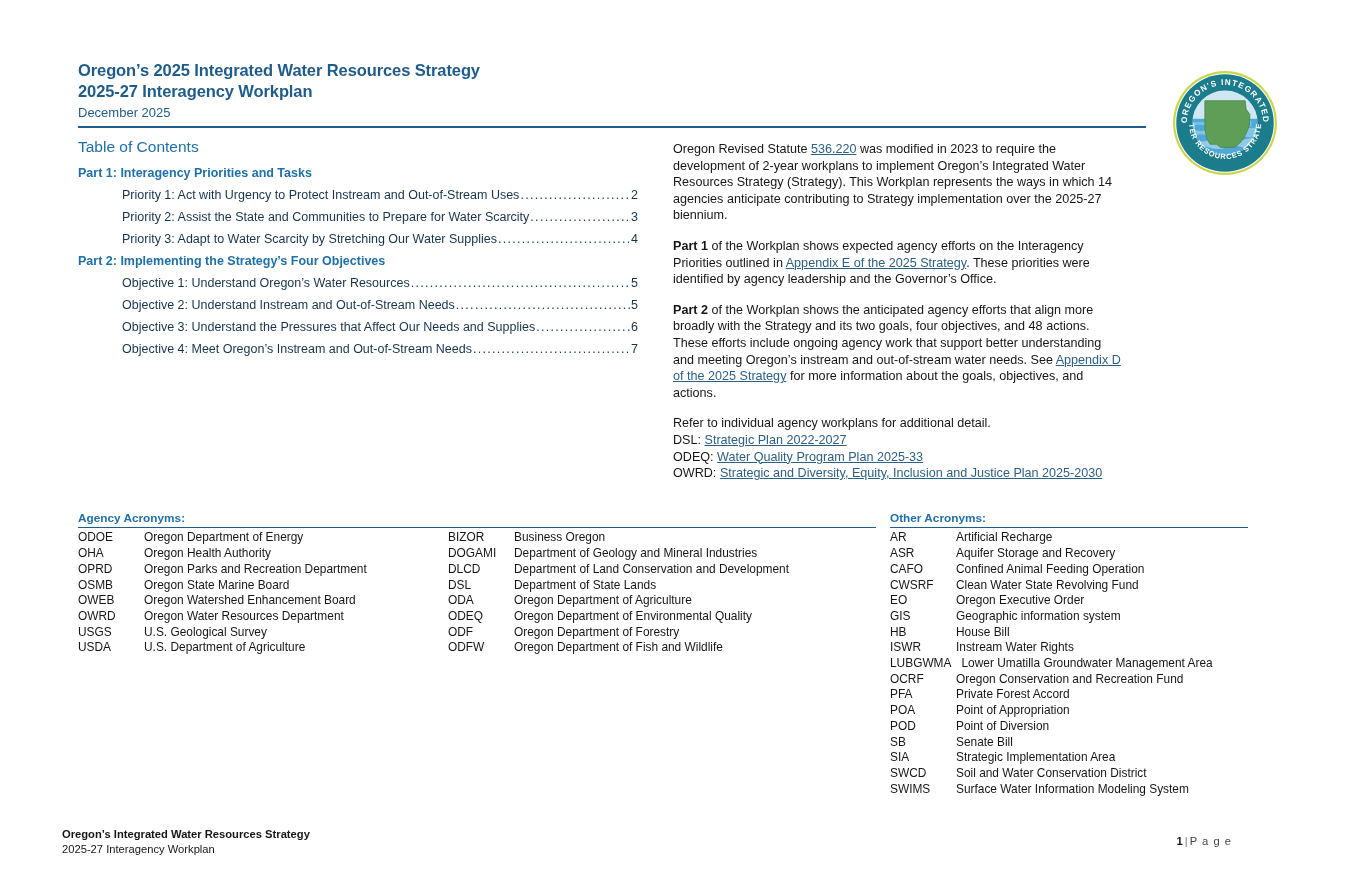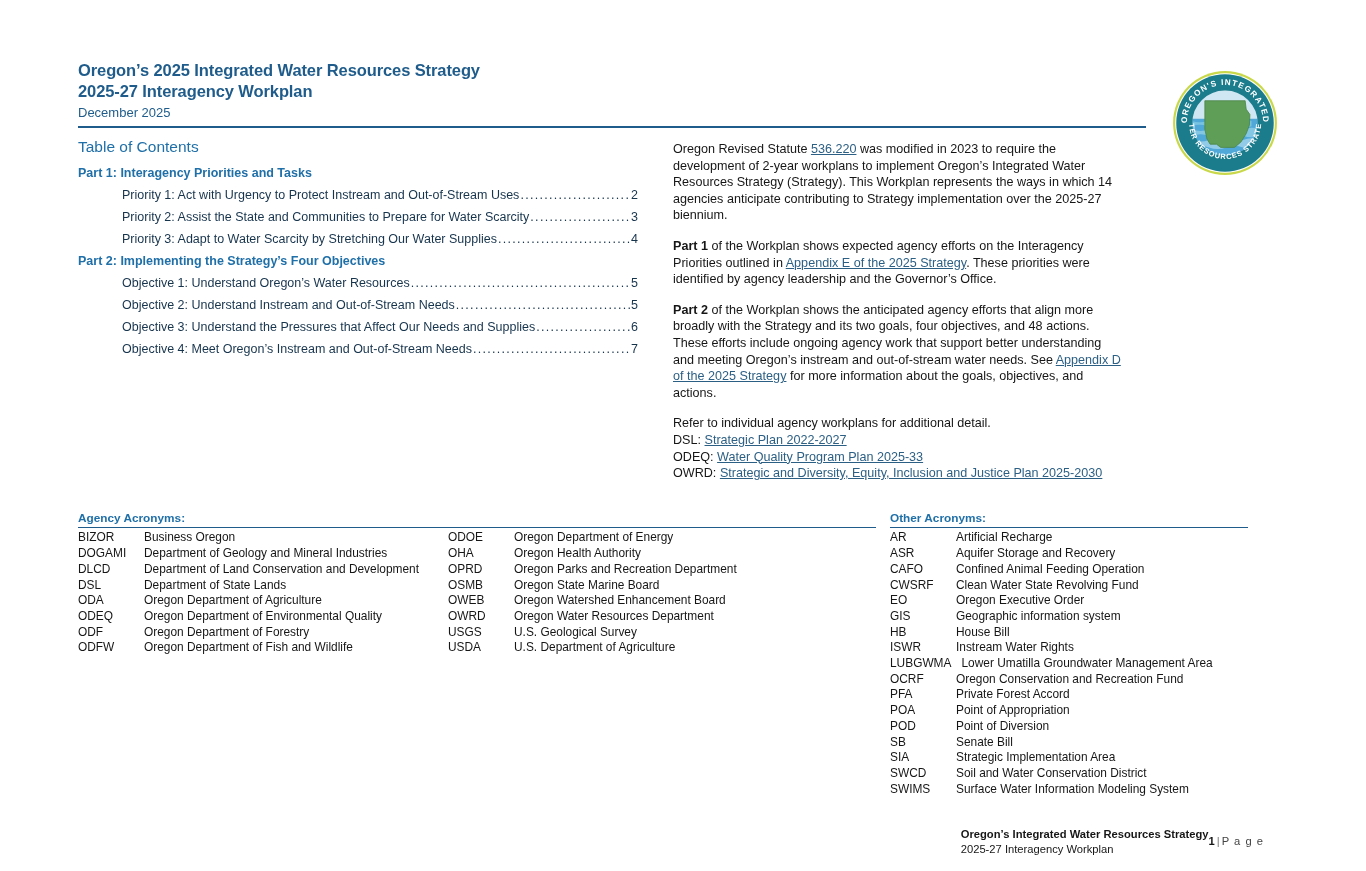--- a/index.html
+++ b/index.html
@@ -154,25 +154,25 @@
     color: #161616;
     white-space: nowrap;
   }
   .acro-row .ac { flex: 0 0 66px; }
   .acro-row .ac.wide { flex: 0 0 auto; padding-right: 10px; }
   .acro-row .df { flex: 1 1 auto; }
 
   
   .footer {
     position: absolute;
-    left: 94px;
+    left: 62px;
     top: 827px;
     width: 1170px;
     display: flex;
-    justify-content: flex-end;
+    justify-content: space-between;
     align-items: flex-start;
   }
   .footer-left div {
     font-size: 11.2px;
     line-height: 15px;
     color: #161616;
   }
   .footer-left div.b { font-weight: bold; }
   .footer-right {
     font-size: 11.2px;
@@ -288,20 +288,54 @@
       <div><span>OWRD: </span><a class="lnk" href="#">Strategic and Diversity, Equity, Inclusion and Justice Plan 2025-2030</a></div>
     </div>
   </div>
 
   <div class="acro-section" id="agency-acronyms">
     <div class="acro-heading">Agency Acronyms:</div>
     <div class="acro-rule"></div>
     <div class="acro-cols">
       <div class="acro-col">
         <div class="acro-row">
+            <span class="ac">ODOE</span>
+            <span class="df">Oregon Department of Energy</span>
+          </div>
+        <div class="acro-row">
+            <span class="ac">OHA</span>
+            <span class="df">Oregon Health Authority</span>
+          </div>
+        <div class="acro-row">
+            <span class="ac">OPRD</span>
+            <span class="df">Oregon Parks and Recreation Department</span>
+          </div>
+        <div class="acro-row">
+            <span class="ac">OSMB</span>
+            <span class="df">Oregon State Marine Board</span>
+          </div>
+        <div class="acro-row">
+            <span class="ac">OWEB</span>
+            <span class="df">Oregon Watershed Enhancement Board</span>
+          </div>
+        <div class="acro-row">
+            <span class="ac">OWRD</span>
+            <span class="df">Oregon Water Resources Department</span>
+          </div>
+        <div class="acro-row">
+            <span class="ac">USGS</span>
+            <span class="df">U.S. Geological Survey</span>
+          </div>
+        <div class="acro-row">
+            <span class="ac">USDA</span>
+            <span class="df">U.S. Department of Agriculture</span>
+          </div>
+      </div>
+      <div class="acro-col">
+        <div class="acro-row">
             <span class="ac">BIZOR</span>
             <span class="df">Business Oregon</span>
           </div>
         <div class="acro-row">
             <span class="ac">DOGAMI</span>
             <span class="df">Department of Geology and Mineral Industries</span>
           </div>
         <div class="acro-row">
             <span class="ac">DLCD</span>
             <span class="df">Department of Land Conservation and Development</span>
@@ -318,54 +352,20 @@
             <span class="ac">ODEQ</span>
             <span class="df">Oregon Department of Environmental Quality</span>
           </div>
         <div class="acro-row">
             <span class="ac">ODF</span>
             <span class="df">Oregon Department of Forestry</span>
           </div>
         <div class="acro-row">
             <span class="ac">ODFW</span>
             <span class="df">Oregon Department of Fish and Wildlife</span>
-          </div>
-      </div>
-      <div class="acro-col">
-        <div class="acro-row">
-            <span class="ac">ODOE</span>
-            <span class="df">Oregon Department of Energy</span>
-          </div>
-        <div class="acro-row">
-            <span class="ac">OHA</span>
-            <span class="df">Oregon Health Authority</span>
-          </div>
-        <div class="acro-row">
-            <span class="ac">OPRD</span>
-            <span class="df">Oregon Parks and Recreation Department</span>
-          </div>
-        <div class="acro-row">
-            <span class="ac">OSMB</span>
-            <span class="df">Oregon State Marine Board</span>
-          </div>
-        <div class="acro-row">
-            <span class="ac">OWEB</span>
-            <span class="df">Oregon Watershed Enhancement Board</span>
-          </div>
-        <div class="acro-row">
-            <span class="ac">OWRD</span>
-            <span class="df">Oregon Water Resources Department</span>
-          </div>
-        <div class="acro-row">
-            <span class="ac">USGS</span>
-            <span class="df">U.S. Geological Survey</span>
-          </div>
-        <div class="acro-row">
-            <span class="ac">USDA</span>
-            <span class="df">U.S. Department of Agriculture</span>
           </div>
       </div>
     </div>
   </div>
 
   <div class="acro-section" id="other-acronyms">
     <div class="acro-heading">Other Acronyms:</div>
     <div class="acro-rule"></div>
     <div class="acro-col">
       <div class="acro-row">

